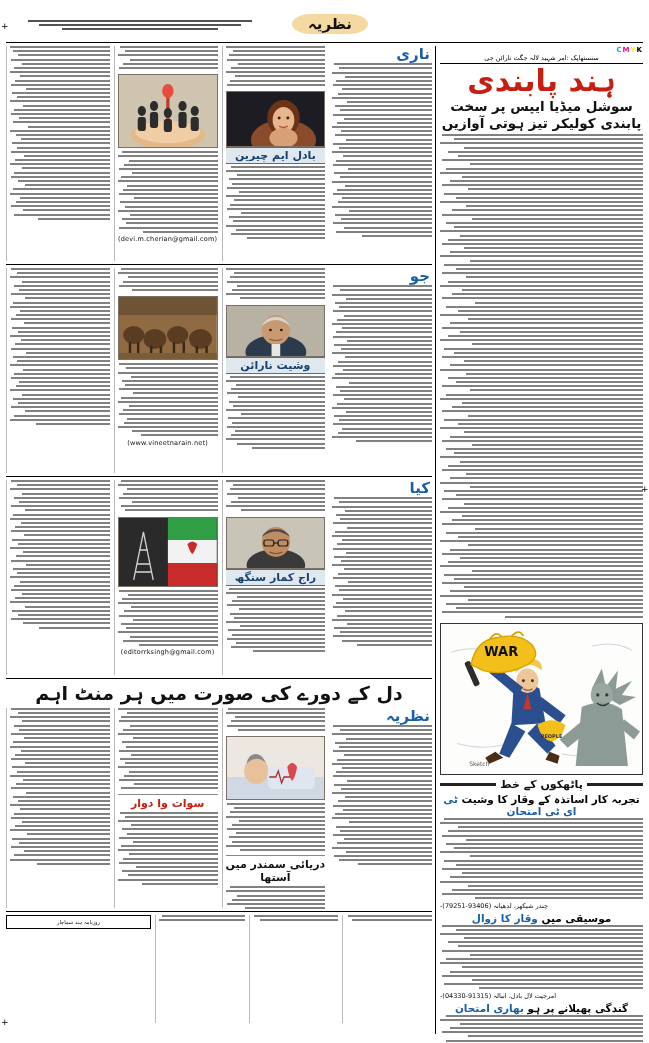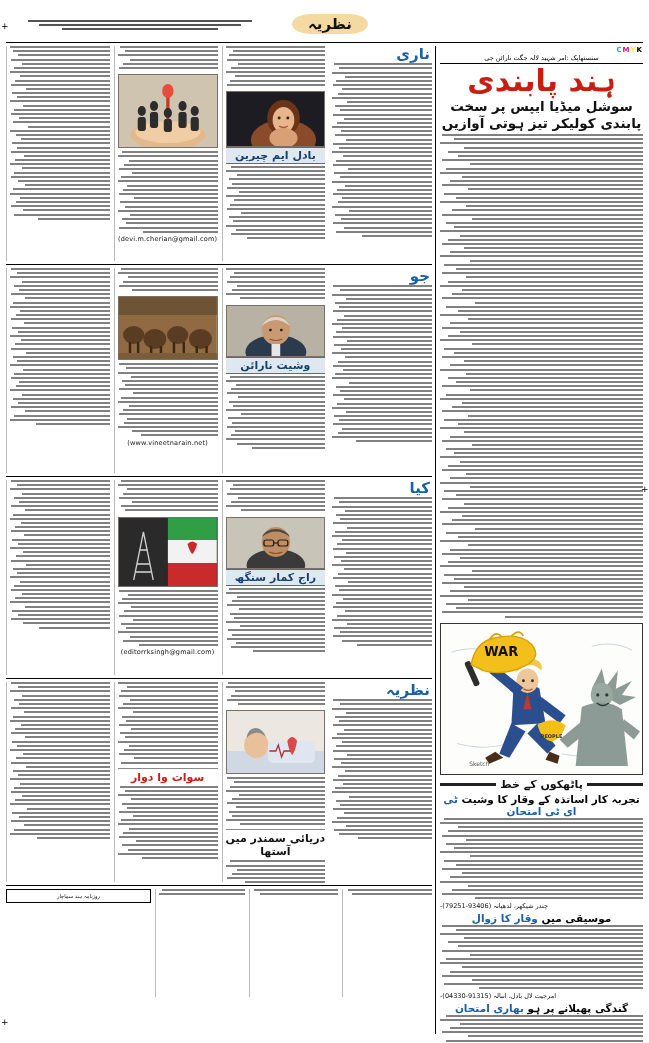--- a/index.html
+++ b/index.html
@@ -665,20 +665,21 @@
             <span class="txt" style="width:92%"></span>
               <span class="txt" style="width:99%"></span>
             <span class="txt" style="width:90%"></span>
               <span class="txt" style="width:75%"></span>
           </div>
         </div>
       </div>
 
       <div class="rule"></div>
 
+      <div class="hl-black" style="font-size:19px;padding:1px 0 3px;">دل کے دورے کی صورت میں ہر منٹ اہم</div>
 
       <div class="cols" style="height:200px;">
         <div class="col">
           <div class="tblock urdu">
             <span class="txt" style="width:99%"></span>
               <span class="txt" style="width:92%"></span>
             <span class="txt" style="width:100%"></span>
               <span class="txt" style="width:88%"></span>
             <span class="txt" style="width:96%"></span>
               <span class="txt" style="width:91%"></span>

